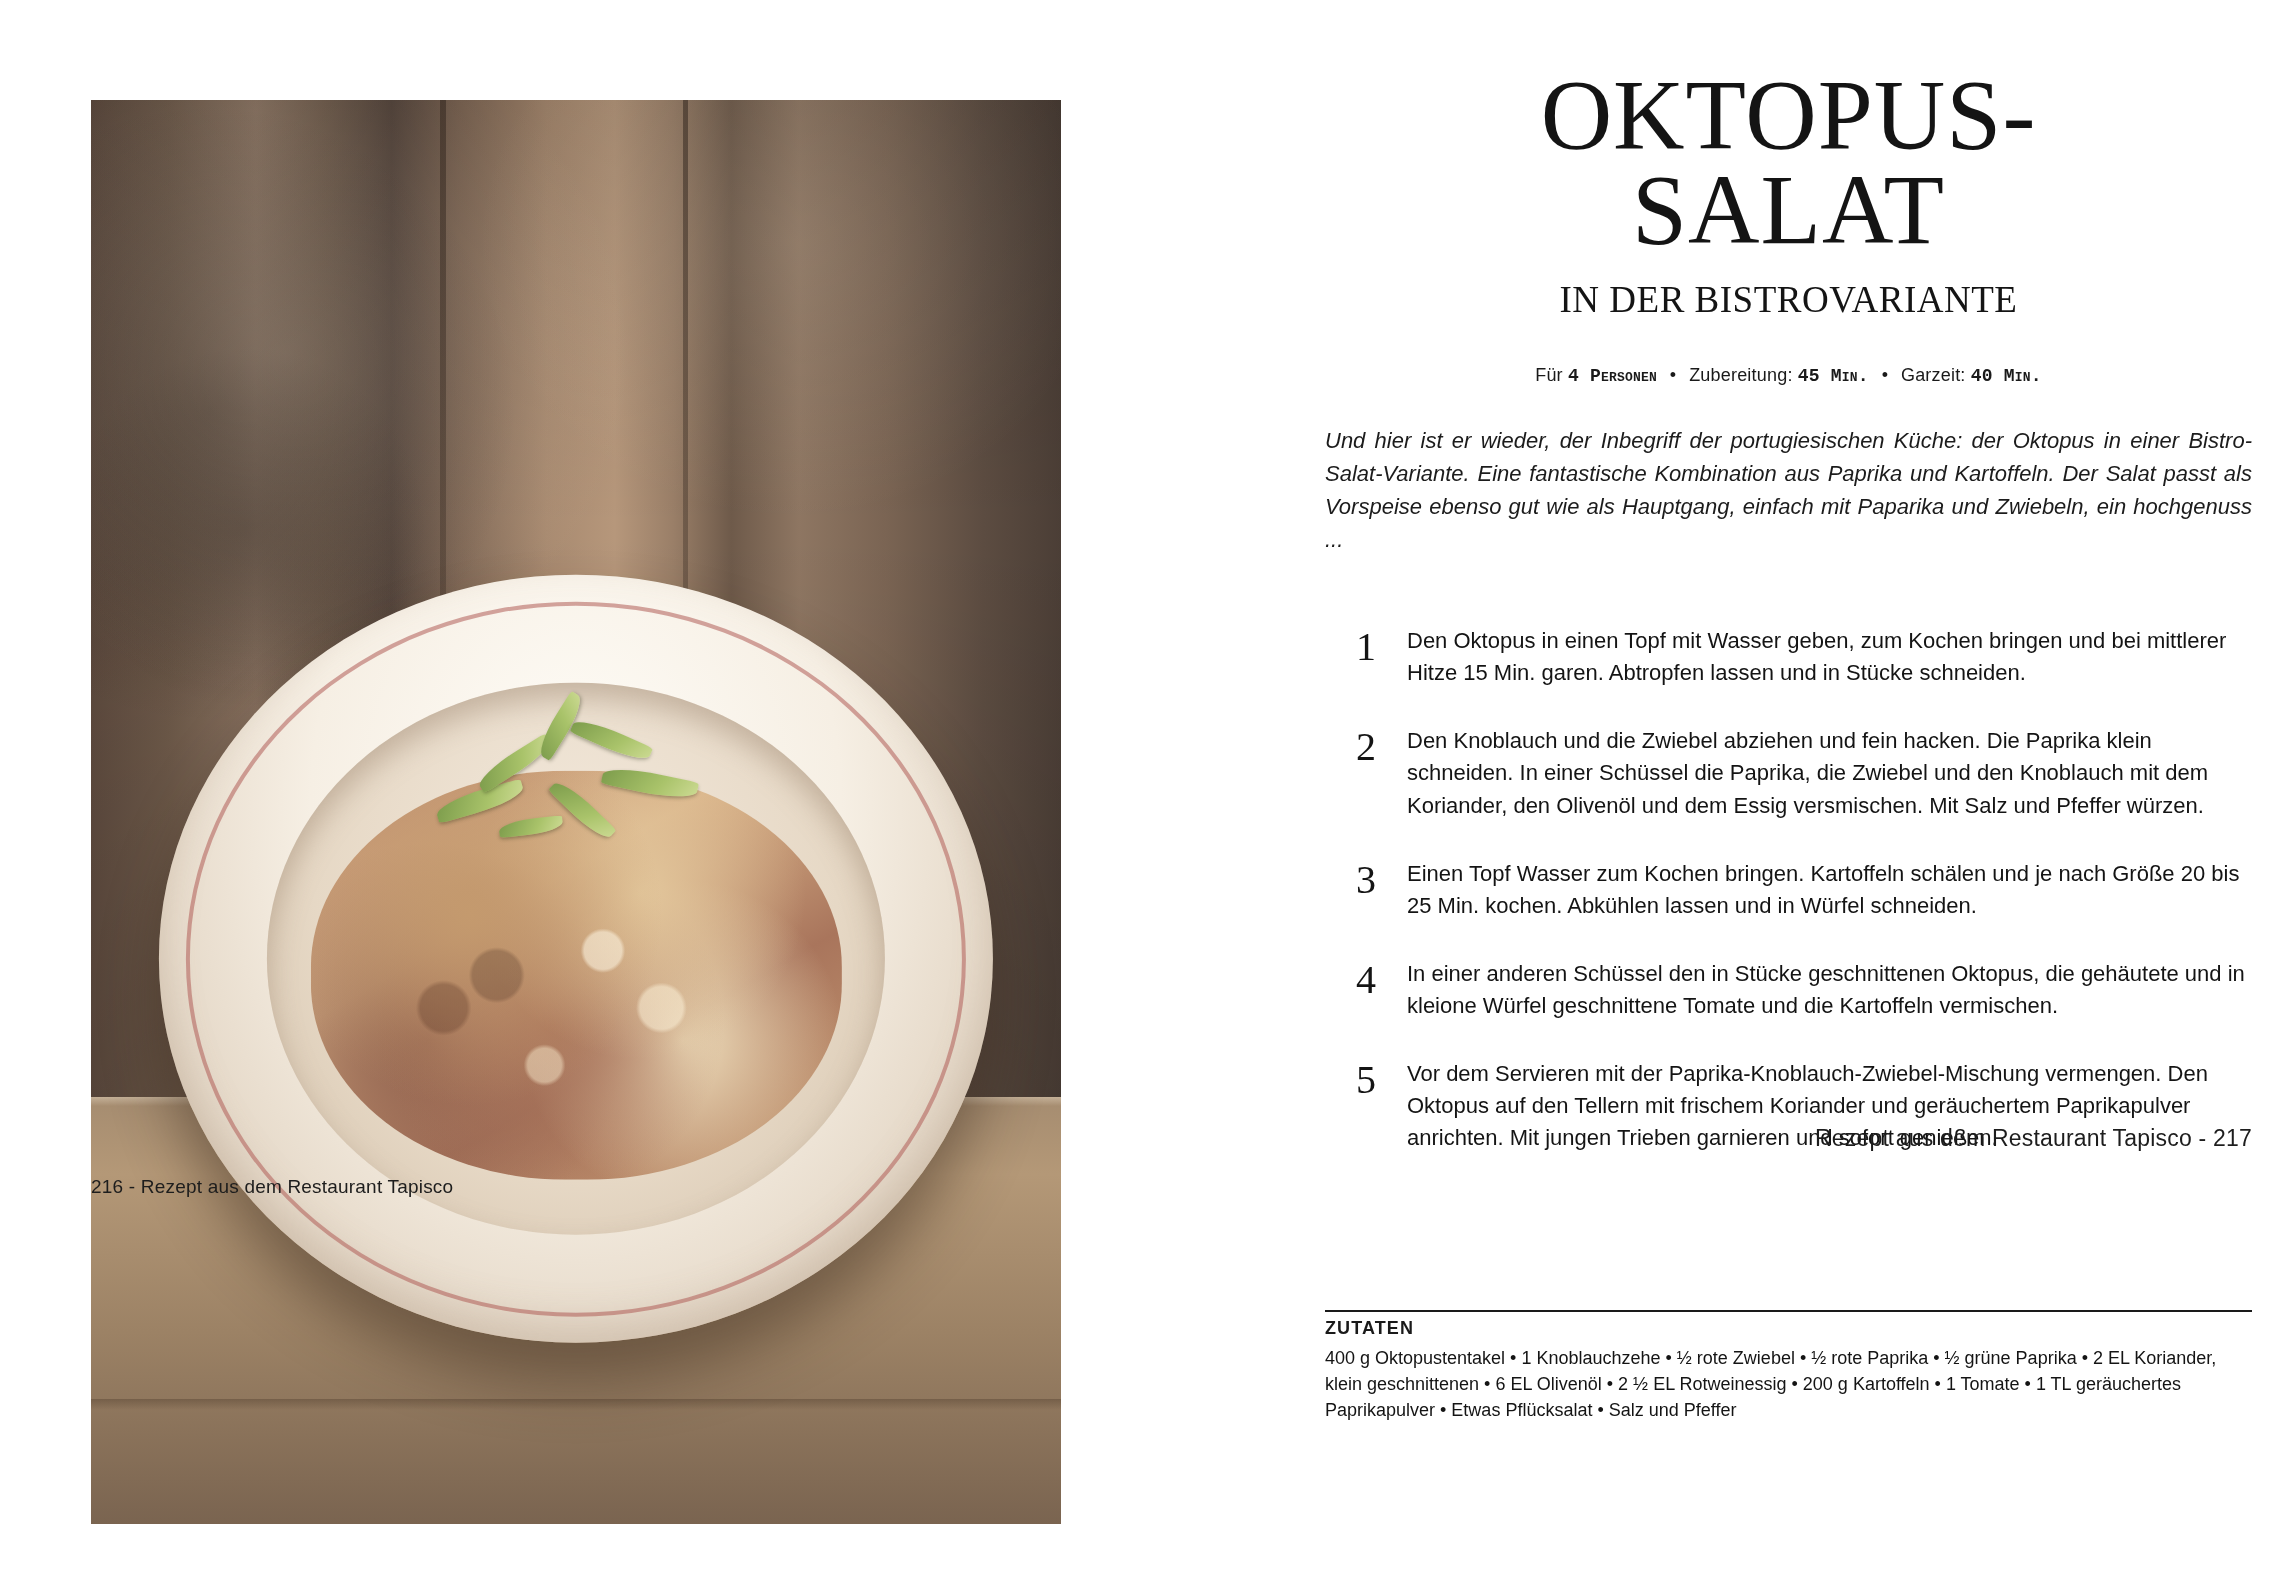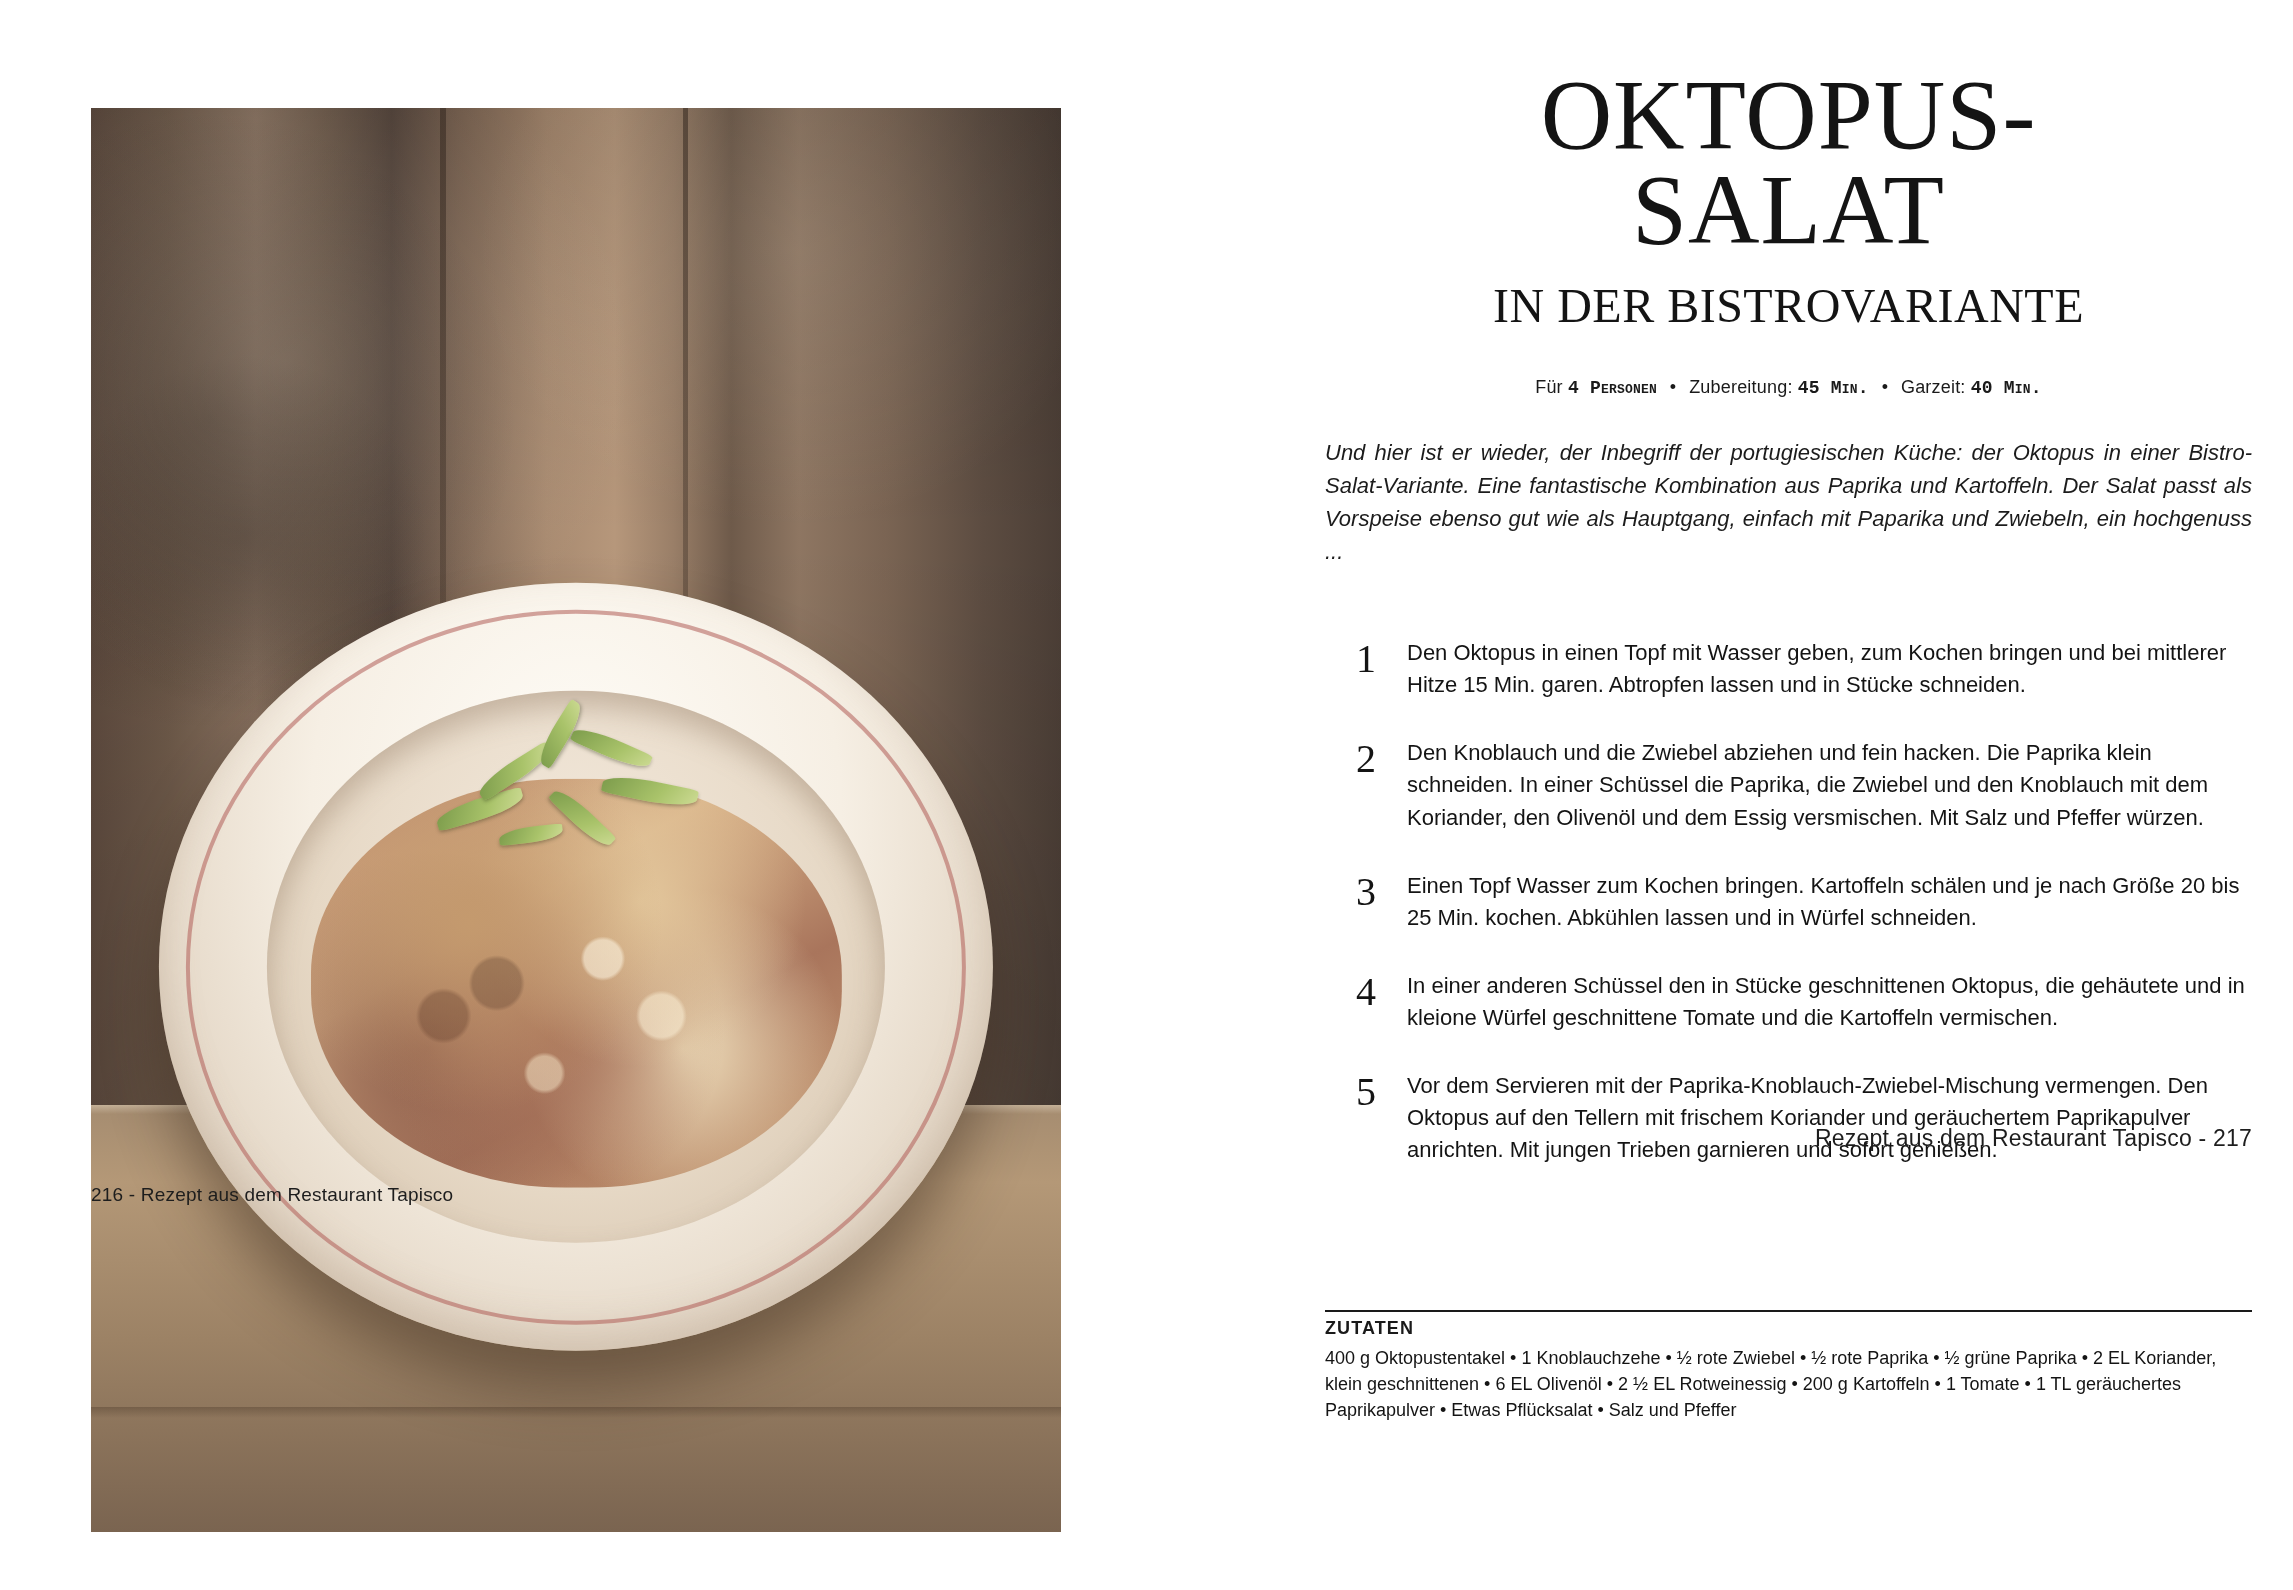--- a/index.html
+++ b/index.html
@@ -13,21 +13,21 @@
     position: relative;
     font-family: "Liberation Sans", sans-serif;
     color: #1a1a1a;
     overflow: hidden;
   }
 
   
   .left-page {
     position: absolute;
     left: 0;
-    top: 16px;
+    top: 8px;
     width: 1146px;
     height: 1224px;
   }
   .photo-frame {
     position: absolute;
     left: 91px;
     top: 92px;
     width: 970px;
     height: 1424px;
     overflow: hidden;
@@ -189,21 +189,21 @@
     font-size: 99px;
     line-height: 0.96;
     letter-spacing: 1px;
     text-align: center;
     font-weight: 400;
     margin: 0;
     color: #141414;
   }
   .subtitle {
     font-family: "Liberation Serif", serif;
-    font-size: 48px;
+    font-size: 37px;
     letter-spacing: 0.5px;
     text-align: center;
     margin: 21px 0 0 0;
     font-weight: 400;
     color: #141414;
   }
   .meta {
     text-align: center;
     margin-top: 44px;
     font-size: 18px;

